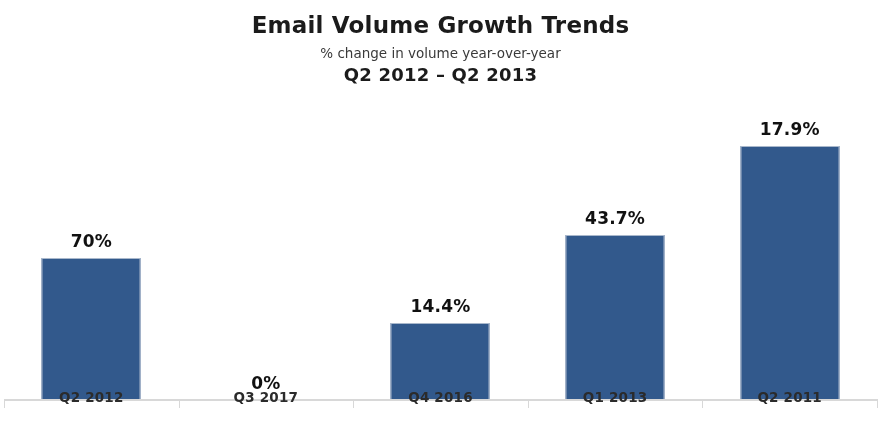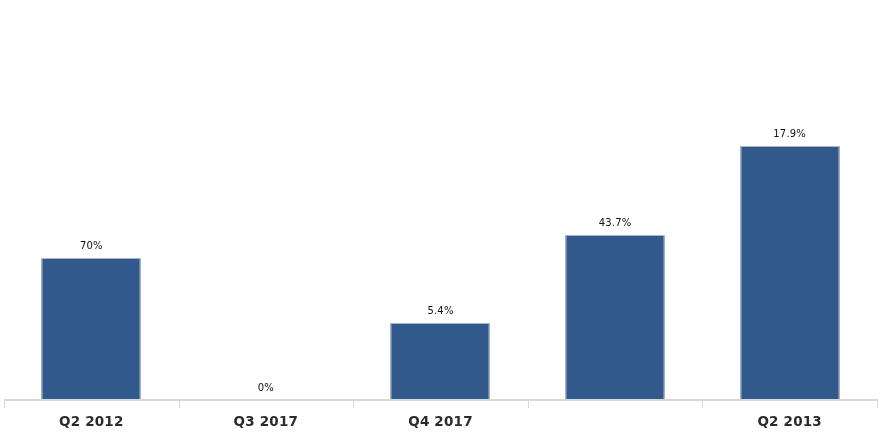--- a/index.html
+++ b/index.html
@@ -73,22 +73,22 @@
     background: #32598C;
     border: 1px solid #a9b8cc;
     border-bottom: none;
     box-sizing: border-box;
   }
   .bar-value {
     position: absolute;
     left: 50%;
     transform: translateX(-50%);
     white-space: nowrap;
-    font-size: 10px;
-    font-weight: normal;
+    font-size: 17px;
+    font-weight: bold;
     color: #111111;
     letter-spacing: 0.2px;
   }
 
   
   .axis-line {
     position: absolute;
     left: 4px;
     top: 399px;
     width: 873px;
@@ -100,52 +100,57 @@
     top: 399px;
     width: 1px;
     height: 9px;
     background: #d8d8d8;
   }
 
   
   .cat-labels {
     position: absolute;
     left: 4px;
-    top: 408px;
+    top: 384px;
     width: 873px;
     height: 31px;
   }
   .cat-label {
     position: absolute;
     top: 5px;
     text-align: center;
     font-size: 13.5px;
     font-weight: bold;
     color: #2b2b2b;
     letter-spacing: 0.2px;
     white-space: nowrap;
   }
 </style>
 </head>
 <body>
 
 <div id="chart-root">
 
+  <div class="title-block">
+    <div class="chart-title">Email Volume Growth Trends</div>
+    <div class="chart-subtitle">% change in volume year-over-year</div>
+    <div class="chart-subtitle2">Q2 2012 – Q2 2013</div>
+  </div>
 
   <div class="plot-area" id="plot-area">
       <div class="bar-slot" style="left: 0px; width: 174.6px;">
         <div class="bar" style="height: 141.899px; background: rgb(50, 89, 140); border-color: rgb(169, 184, 204);"></div>
         <div class="bar-value" style="bottom: 148.899px;">70%</div>
       </div>
       <div class="bar-slot" style="left: 174.6px; width: 174.6px;">
         <div class="bar-value" style="bottom: 7px;">0%</div>
       </div>
       <div class="bar-slot" style="left: 349.2px; width: 174.6px;">
         <div class="bar" style="height: 76.6257px; background: rgb(50, 89, 140); border-color: rgb(169, 184, 204);"></div>
-        <div class="bar-value" style="bottom: 83.6257px;">5.4%</div>
+        <div class="bar-value" style="bottom: 83.6257px;">14.4%</div>
       </div>
       <div class="bar-slot" style="left: 523.8px; width: 174.6px;">
         <div class="bar" style="height: 164.603px; background: rgb(50, 89, 140); border-color: rgb(169, 184, 204);"></div>
         <div class="bar-value" style="bottom: 171.603px;">43.7%</div>
       </div>
       <div class="bar-slot" style="left: 698.4px; width: 174.6px;">
         <div class="bar" style="height: 254px; background: rgb(50, 89, 140); border-color: rgb(169, 184, 204);"></div>
         <div class="bar-value" style="bottom: 261px;">17.9%</div>
       </div>
     </div>
@@ -156,17 +161,18 @@
       <div class="axis-tick" style="left: 353.2px; background: rgb(216, 216, 216);"></div>
       <div class="axis-tick" style="left: 527.8px; background: rgb(216, 216, 216);"></div>
       <div class="axis-tick" style="left: 702.4px; background: rgb(216, 216, 216);"></div>
       <div class="axis-tick" style="left: 4px; background: rgb(216, 216, 216);"></div>
       <div class="axis-tick" style="left: 877px; background: rgb(216, 216, 216);"></div>
     </div>
 
   <div class="cat-labels" id="cat-labels">
       <div class="cat-label" style="left: 0px; width: 174.6px;">Q2 2012</div>
       <div class="cat-label" style="left: 174.6px; width: 174.6px;">Q3 2017</div>
-      <div class="cat-label" style="left: 349.2px; width: 174.6px;">Q4 2017</div>
-      <div class="cat-label" style="left: 698.4px; width: 174.6px;">Q2 2013</div>
+      <div class="cat-label" style="left: 349.2px; width: 174.6px;">Q4 2016</div>
+      <div class="cat-label" style="left: 523.8px; width: 174.6px;">Q1 2013</div>
+      <div class="cat-label" style="left: 698.4px; width: 174.6px;">Q2 2011</div>
     </div>
 
 </div>
 
 </body></html>

